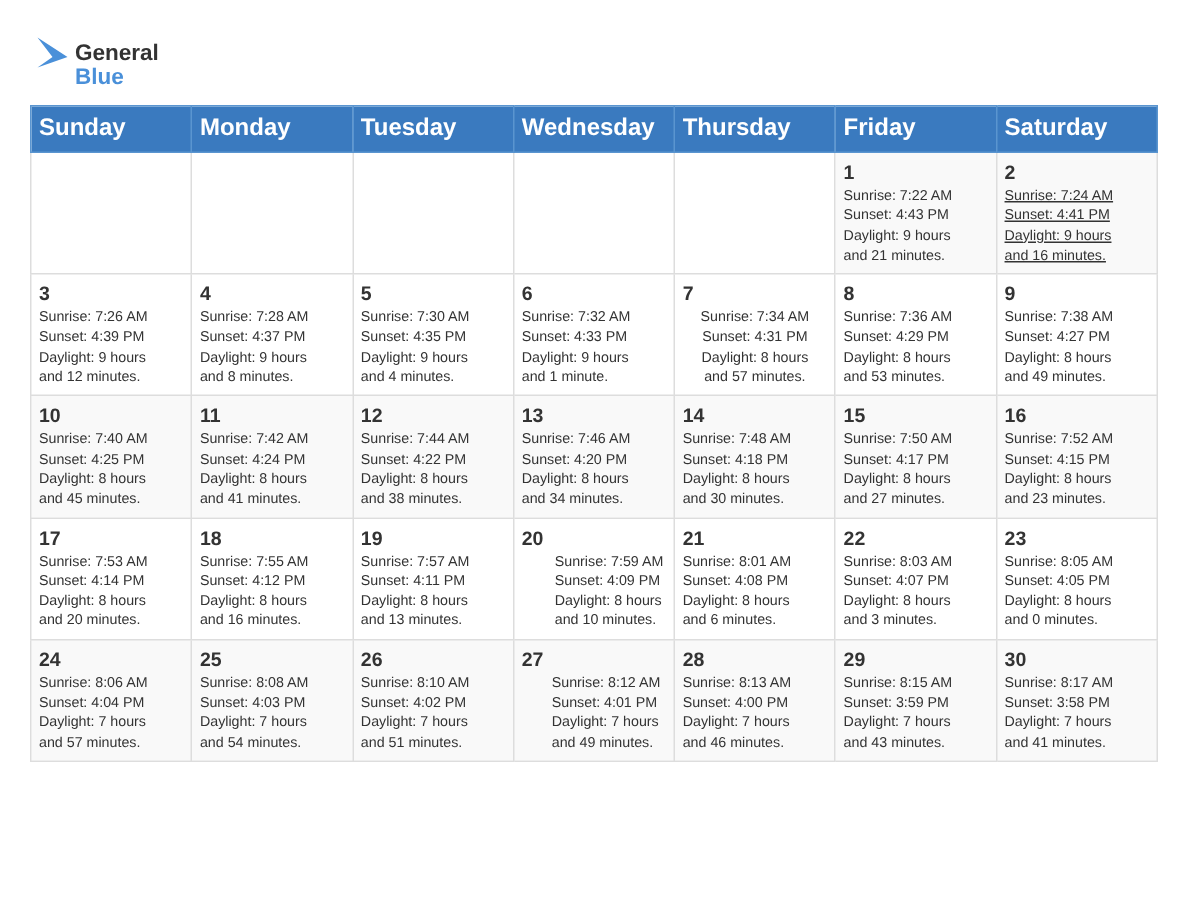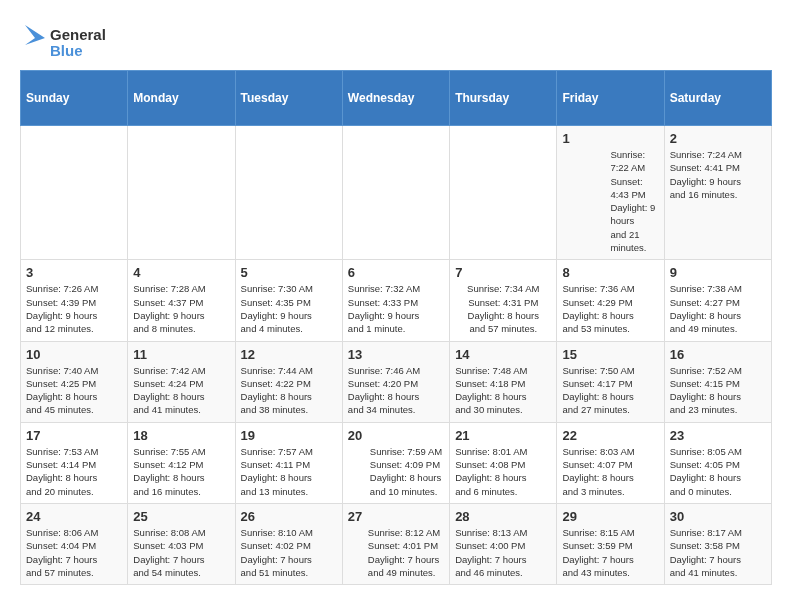--- a/index.html
+++ b/index.html
@@ -35,23 +35,23 @@
     table {
       width: 100%;
       border-collapse: collapse;
       table-layout: fixed;
     }
     thead tr {
       background-color: #3a7abf;
     }
     thead th {
       color: #fff;
-      font-size: 12px;
+      font-size: 16px;
       font-weight: bold;
-      padding: 20px 5px;
+      padding: 6px 5px;
       border: 1px solid #5a95d0;
       text-align: left;
     }
     tbody tr {
       border-bottom: 1px solid #ccc;
     }
     tbody td {
       vertical-align: top;
       padding: 5px 5px;
       border: 1px solid #ddd;
@@ -110,28 +110,28 @@
   </thead>
   <tbody id="calendar-body">
   <tr>
         <td class="empty-cell"></td>
         <td class="empty-cell"></td>
         <td class="empty-cell"></td>
         <td class="empty-cell"></td>
         <td class="empty-cell"></td>
         <td>
           <span class="day-number">1</span>
-          <div class="day-info" style="white-space: pre-line; margin-left: 48px;">Sunrise: 7:22 AM
+          <div class="day-info" style="white-space: pre-line;">Sunrise: 7:22 AM
 Sunset: 4:43 PM
 Daylight: 9 hours
 and 21 minutes.</div>
         </td>
         <td>
           <span class="day-number">2</span>
-          <div class="day-info" style="white-space: pre-line;">Sunrise: 7:24 AM
+          <div class="day-info" style="white-space: pre-line; text-decoration: underline;">Sunrise: 7:24 AM
 Sunset: 4:41 PM
 Daylight: 9 hours
 and 16 minutes.</div>
         </td>
       </tr>
       <tr>
         <td>
           <span class="day-number">3</span>
           <div class="day-info" style="white-space: pre-line;">Sunrise: 7:26 AM
 Sunset: 4:39 PM

